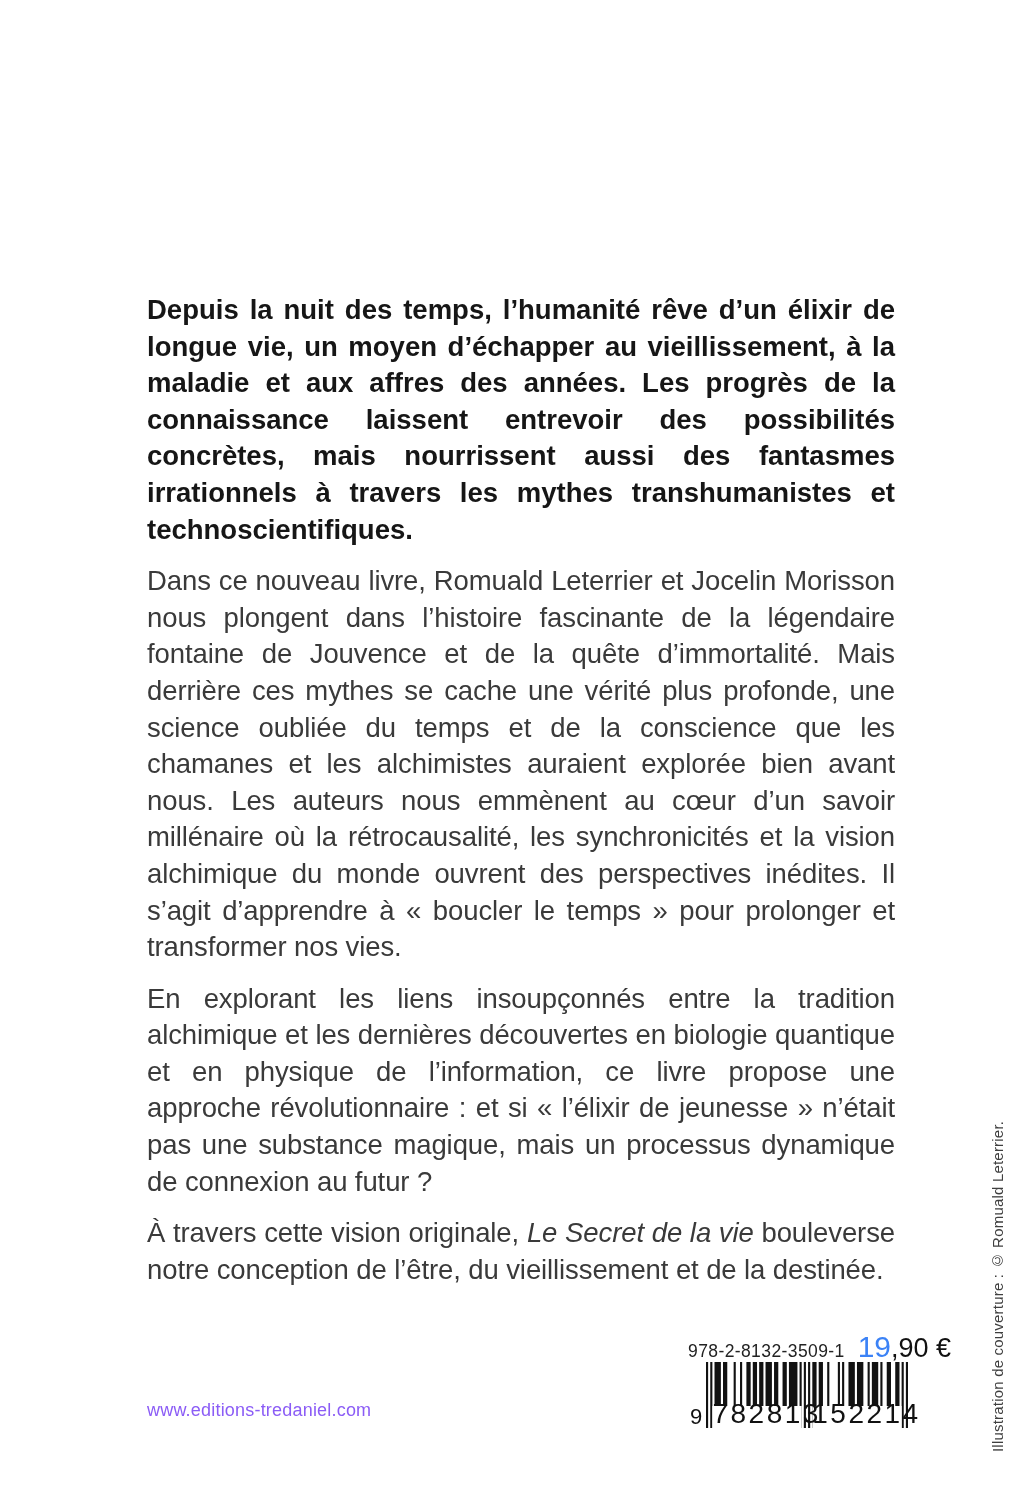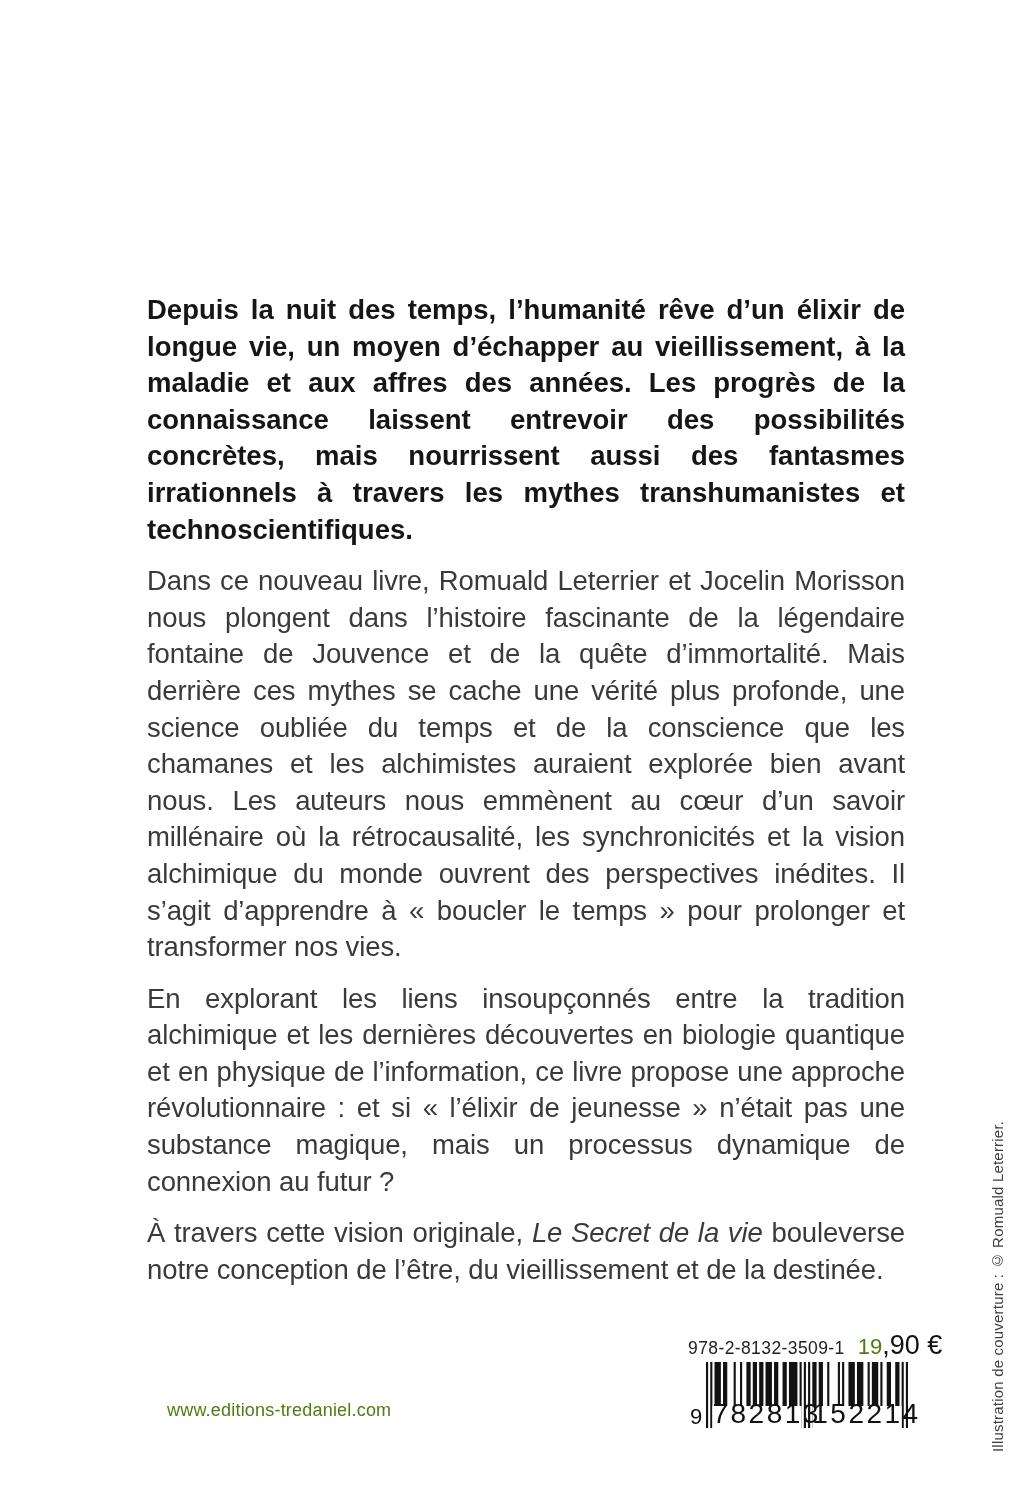--- a/index.html
+++ b/index.html
@@ -12,21 +12,21 @@
   }
   .page { position: absolute; inset: 0; background: #ffffff; }
 
   
   .synopsis {
     position: absolute;
     left: 147px; top: 292px;
     width: 758px;
   }
   .para {
-    margin: 0 0 15px 0;
+    margin: 0 10px 15px 0;
     font-size: 27.5px;
     line-height: 36.6px;
     text-align: justify;
     color: #3a3a3a;
     font-weight: 300;
     letter-spacing: -0.1px;
   }
   .para.intro {
     color: #161616;
     font-weight: 700;
@@ -38,21 +38,21 @@
   .isbn-price {
     position: absolute;
     left: 688px; top: 1330px;
     width: 236px;
     display: flex;
     align-items: baseline;
     gap: 13px;
     white-space: nowrap;
   }
   .isbn { font-size: 17.5px; color: #222; letter-spacing: 0.4px; }
-  .price-whole { font-size: 22px; color: #4d7c0f; }
+  .price-whole { font-size: 30px; color: #3b82f6; }
   .price-frac  { font-size: 27px; color: #111; }
 
   
   .barcode {
     position: absolute;
     left: 690px; top: 1362px;
     width: 218px; height: 66px;
     background: #fff;
   }
   .bc-lead {
@@ -75,23 +75,22 @@
   }
   .bc-left  { left: 3.2%;  width: 44.2%; }
   .bc-right { left: 52.6%; width: 44.2%; }
 
   
   .website {
     position: absolute;
     left: 147px; top: 1400px;
     font-size: 18px;
     font-weight: 300;
-    color: #4d7c0f;
+    color: #8b5cf6;
     letter-spacing: 0.2px;
-    margin-left: 20px;
   }
 
   
   .side-credit {
     position: absolute;
     right: 30px; bottom: 48px;
     height: 362px;
     writing-mode: vertical-rl;
     transform: rotate(180deg);
     font-size: 15px;

